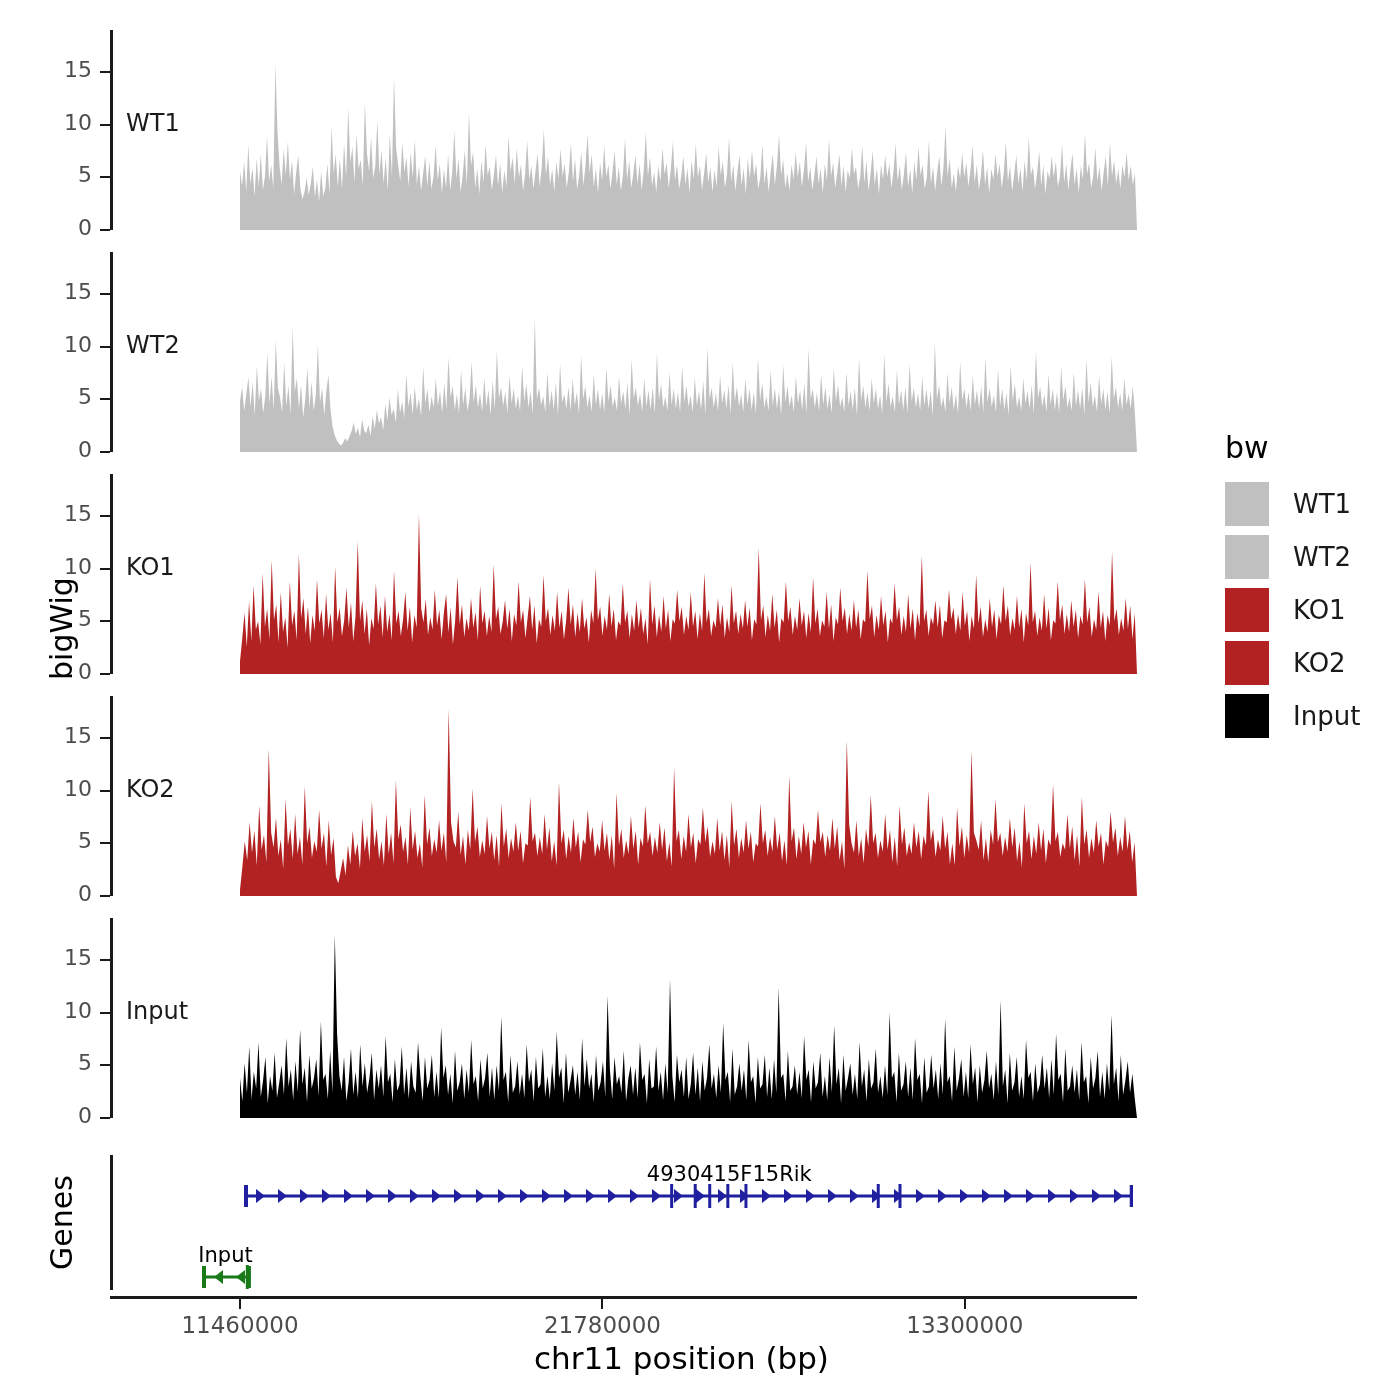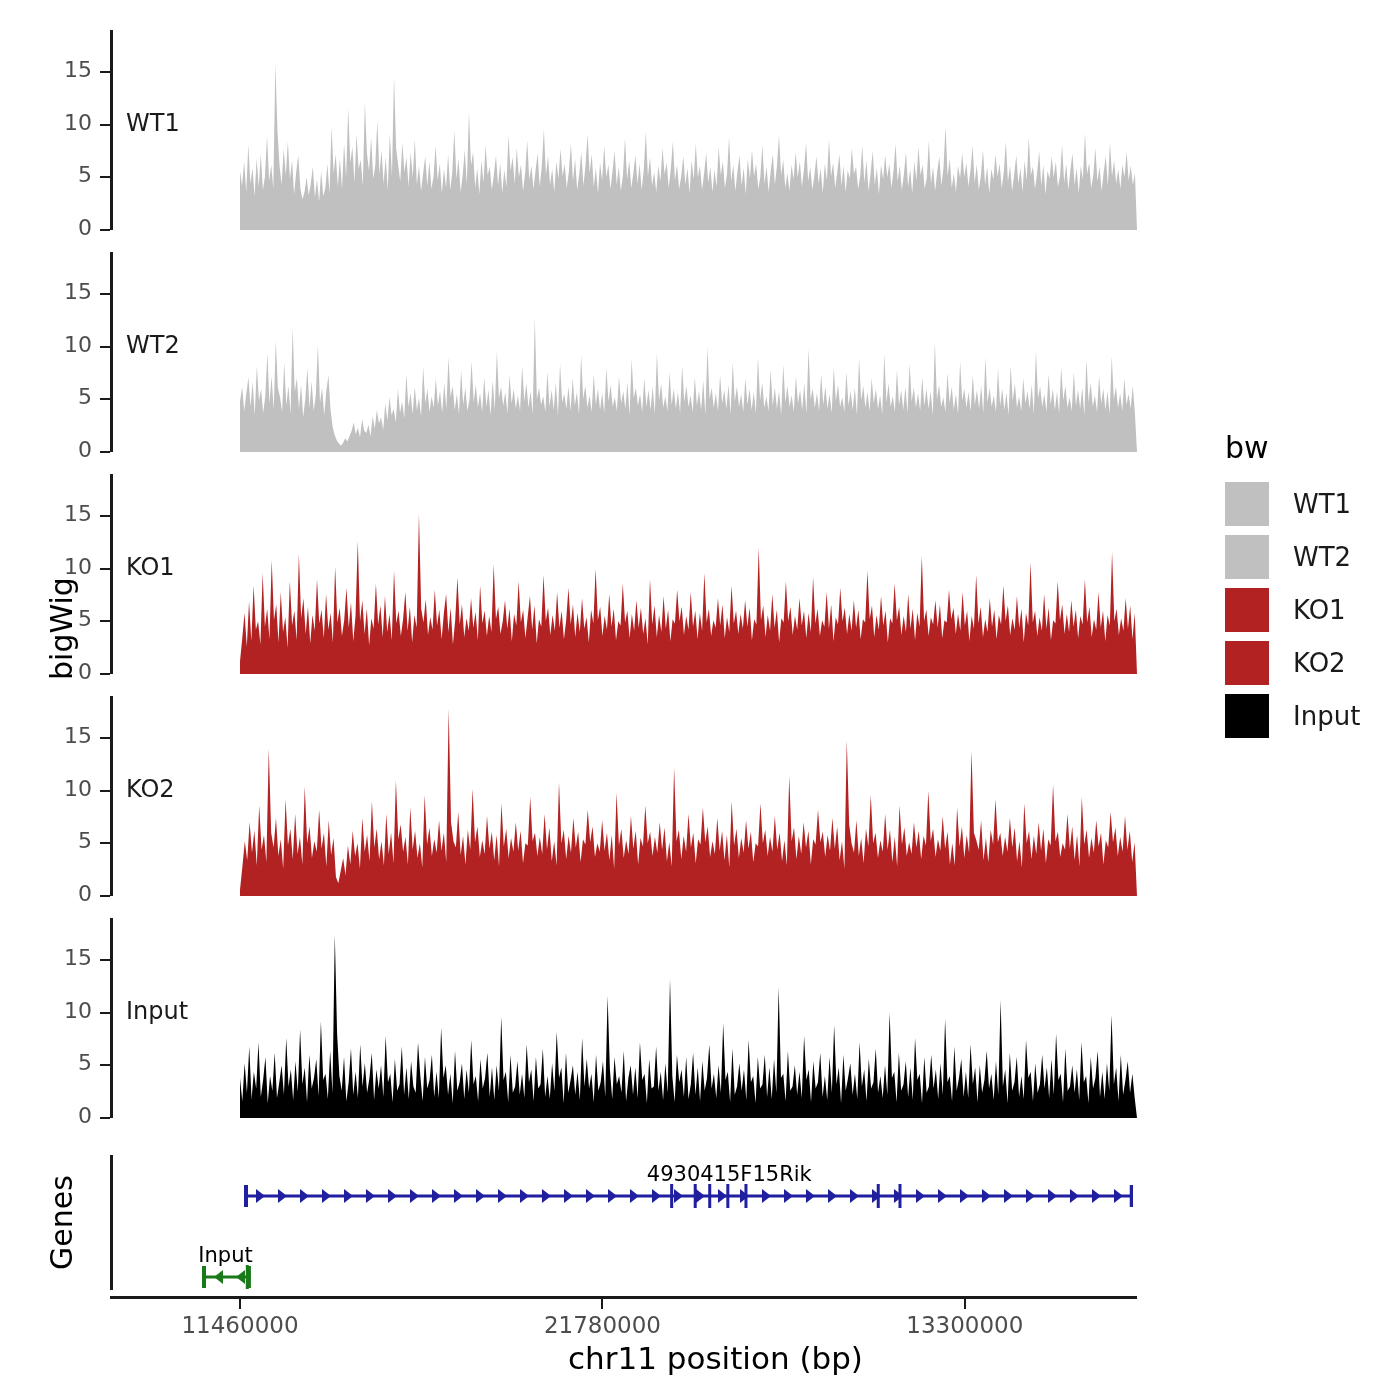--- a/index.html
+++ b/index.html
@@ -190,21 +190,21 @@
 
   <div id="xaxis">
       <div class="axis-line" style="left: 110px; top: 1296px; height: 3px; width: 1027px;"></div>
       <div style="position: absolute; left: 239px; top: 1299px; width: 2px; height: 10px; background: rgb(26, 26, 26);"></div>
       <div class="xtick-lbl" style="left: 240px; top: 1312px; transform: translateX(-50%);">11460000</div>
       <div style="position: absolute; left: 601.424px; top: 1299px; width: 2px; height: 10px; background: rgb(26, 26, 26);"></div>
       <div class="xtick-lbl" style="left: 602.424px; top: 1312px; transform: translateX(-50%);">21780000</div>
       <div style="position: absolute; left: 963.848px; top: 1299px; width: 2px; height: 10px; background: rgb(26, 26, 26);"></div>
       <div class="xtick-lbl" style="left: 964.848px; top: 1312px; transform: translateX(-50%);">13300000</div>
     </div>
-  <div class="xaxis-title" style="left:568px;top:1340px;">chr11 position (bp)</div>
+  <div class="xaxis-title" style="left:534px;top:1340px;">chr11 position (bp)</div>
 
   <div class="legend" style="left:1225px;top:430px;">
     <div class="legend-title" style="left:0px;top:0px;">bw</div>
     <div id="legend-rows">
         <div class="legend-row" style="left: 0px; top: 52px;">
           <span class="legend-key" style="background:#c0c0c0;"></span>
           <span class="legend-txt">WT1</span>
         </div>
         <div class="legend-row" style="left: 0px; top: 105px;">
           <span class="legend-key" style="background:#c0c0c0;"></span>

